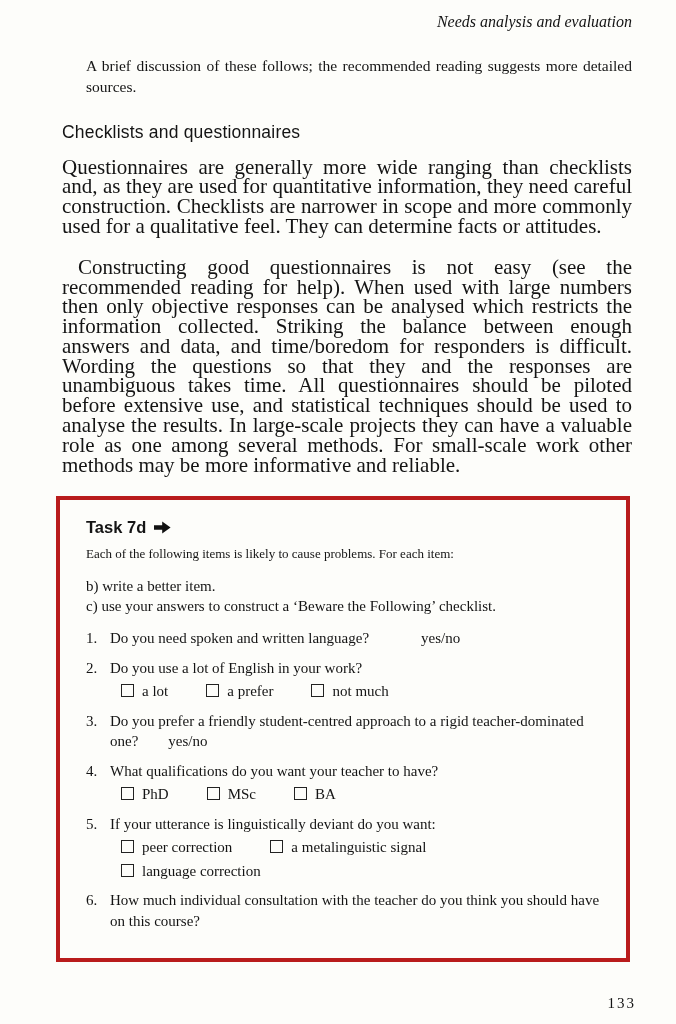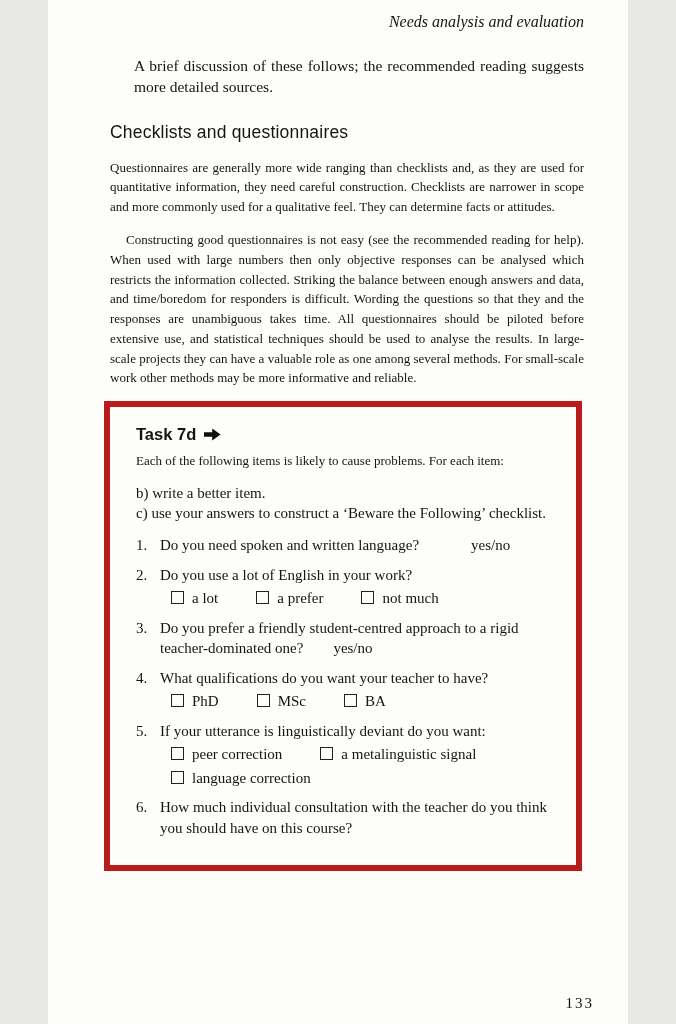--- a/index.html
+++ b/index.html
@@ -2,21 +2,21 @@
 <html><head>
 <meta charset="utf-8">
 <style>
   html, body {
     margin: 0;
     padding: 0;
     background: #e8e8e6;
   }
   .page {
     position: relative;
-    width: 580px;
+    width: 676px;
     height: 1024px;
     margin: 0 auto;
     background: #fdfdfa;
     color: #141414;
     font-family: "Liberation Serif", serif;
     overflow: hidden;
     box-sizing: border-box;
   }
   .content {
     padding: 12px 44px 0 62px;
@@ -37,34 +37,34 @@
   .section-heading {
     margin-top: 24px;
     font-family: "Liberation Sans", sans-serif;
     font-weight: 400;
     font-size: 17.5px;
     line-height: 22px;
     letter-spacing: 0.2px;
   }
   .body-para {
     margin-top: 10px;
-    font-size: 13px;
+    font-size: 21px;
     line-height: 19.8px;
     text-align: justify;
   }
   .body-para.indented {
     margin-top: 2px;
     text-indent: 16px;
   }
   
   .task-box {
     margin-top: 13px;
     margin-left: -6px;
     margin-right: 2px;
-    border: 6px solid #b91c1c;
+    border: 4px solid #b91c1c;
     padding: 16px 26px 18px 26px;
     box-sizing: border-box;
   }
   .task-title-row {
     display: flex;
     align-items: center;
     gap: 8px;
     font-family: "Liberation Sans", sans-serif;
     font-weight: 700;
     font-size: 16.5px;
@@ -110,21 +110,21 @@
     display: inline-block;
     width: 11px;
     height: 11px;
     border: 1.2px solid #222;
     margin-right: 8px;
     vertical-align: -1px;
     background: #fdfdfa;
   }
   .page-number {
     position: absolute;
-    right: 34px;
+    right: 40px;
     bottom: 12px;
     font-size: 15px;
     letter-spacing: 2px;
   }
 </style>
 </head>
 <body>
 
 <div class="page">
   <div class="content">

